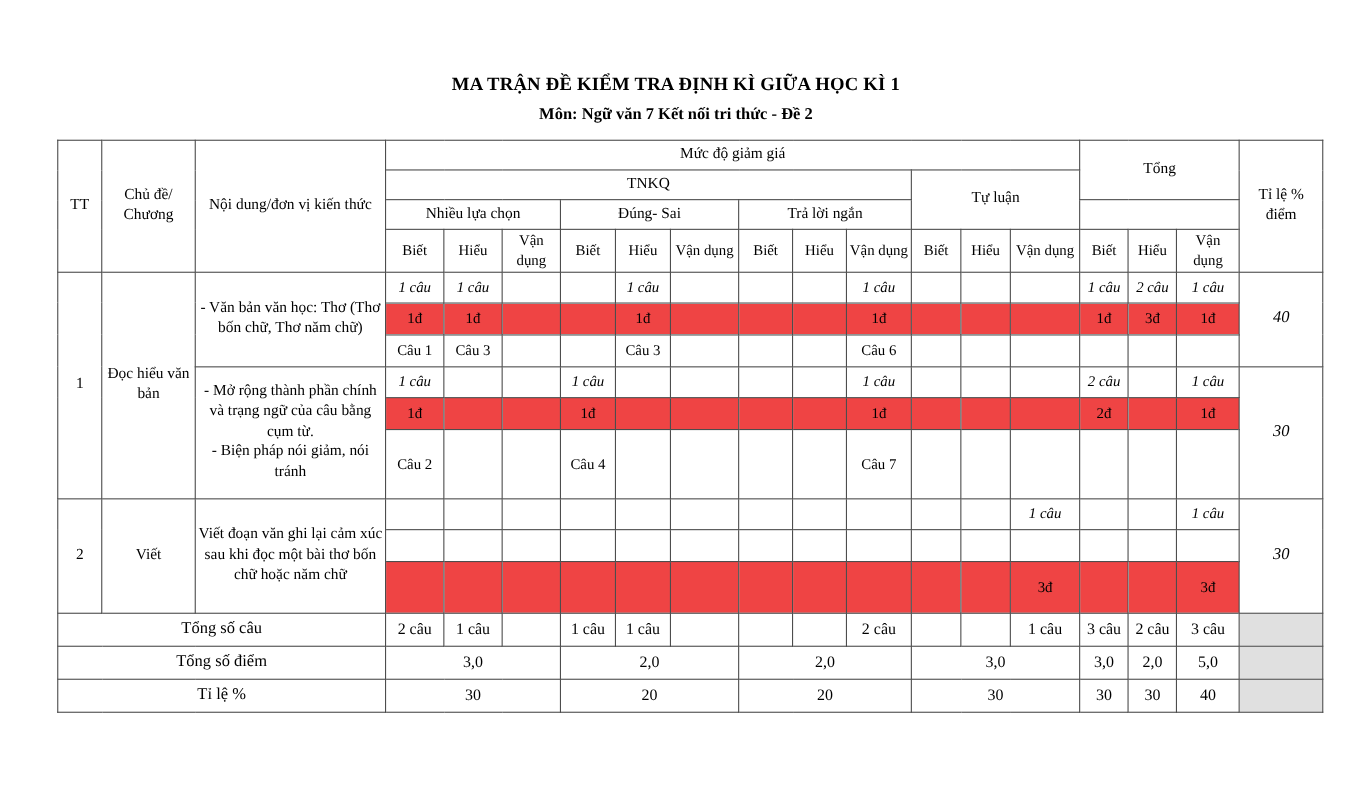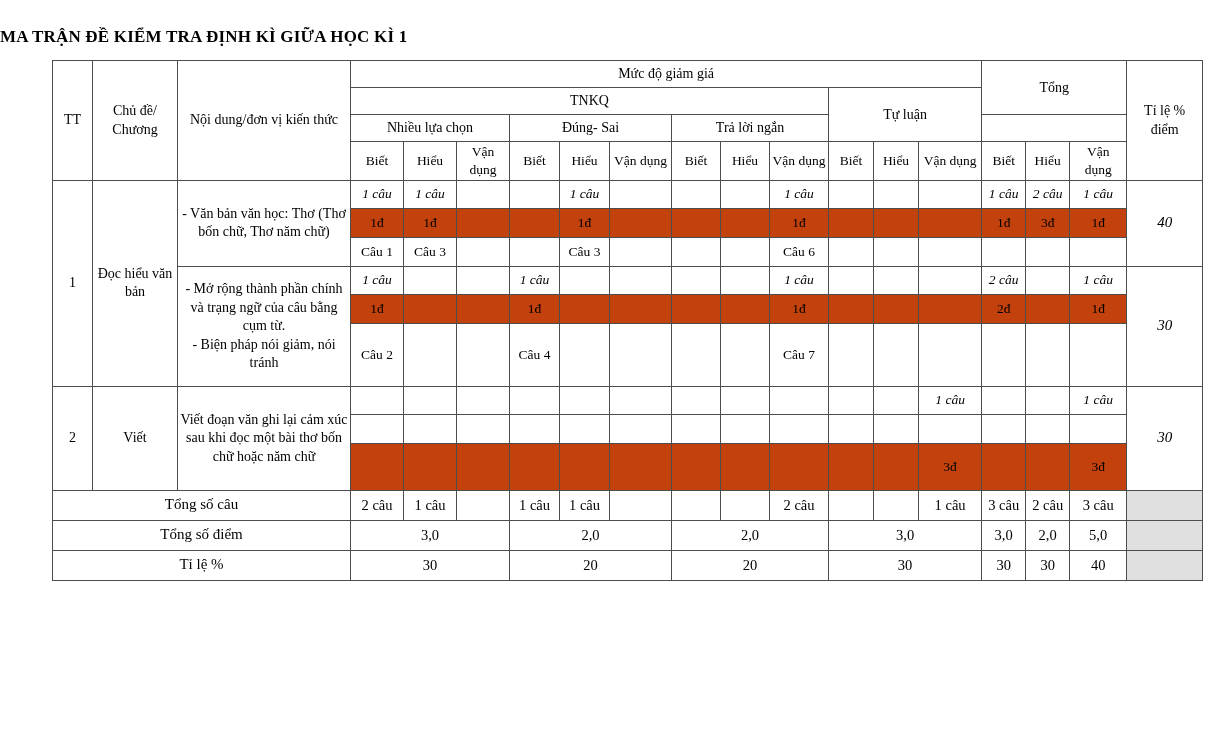--- a/index.html
+++ b/index.html
@@ -15,21 +15,22 @@
     color: #000000;
     overflow: hidden;
   }
   .page {
     width: 1229px;
     height: 734px;
     position: relative;
     box-sizing: border-box;
   }
   .titles {
-    padding-top: 26px;
+    padding-top: 66px;
+    text-align: center;
   }
   .title-main {
     font-size: 17px;
     font-weight: bold;
     letter-spacing: 0.2px;
     line-height: 1.25;
   }
   .title-sub {
     font-size: 15px;
     font-weight: bold;
@@ -72,21 +73,21 @@
   
   .c-italic {
     font-style: italic;
     font-size: 13.5px;
   }
   .c-bold {
     font-weight: bold;
     font-size: 13.5px;
   }
   .c-plain { font-size: 13.5px; }
-  .shade { background: #c2410c; }
+  .shade { background: #ef4444; }
   .greyed { background: #e0e0e0; }
   .left-text {
     text-align: center;
     font-size: 14px;
     line-height: 1.38;
     padding: 2px 5px;
   }
   .topic-cell {
     font-size: 14px;
     line-height: 1.4;
@@ -105,20 +106,21 @@
   .r-pts  { height: 26px; }
   .r-code { height: 26px; margin-top: 20px; }
 </style>
 </head>
 <body>
 
 <div class="page">
 
   <div class="titles">
     <div class="title-main">MA TRẬN ĐỀ KIỂM TRA ĐỊNH KÌ GIỮA HỌC KÌ 1</div>
+    <div class="title-sub">Môn: Ngữ văn 7 Kết nối tri thức - Đề 2</div>
   </div>
 
   <div class="table-wrap">
     <table class="matrix">
       <colgroup>
         <col style="width:40px">
         <col style="width:85px">
         <col style="width:173px">
         <col style="width:53px">
           <col style="width:53px">

